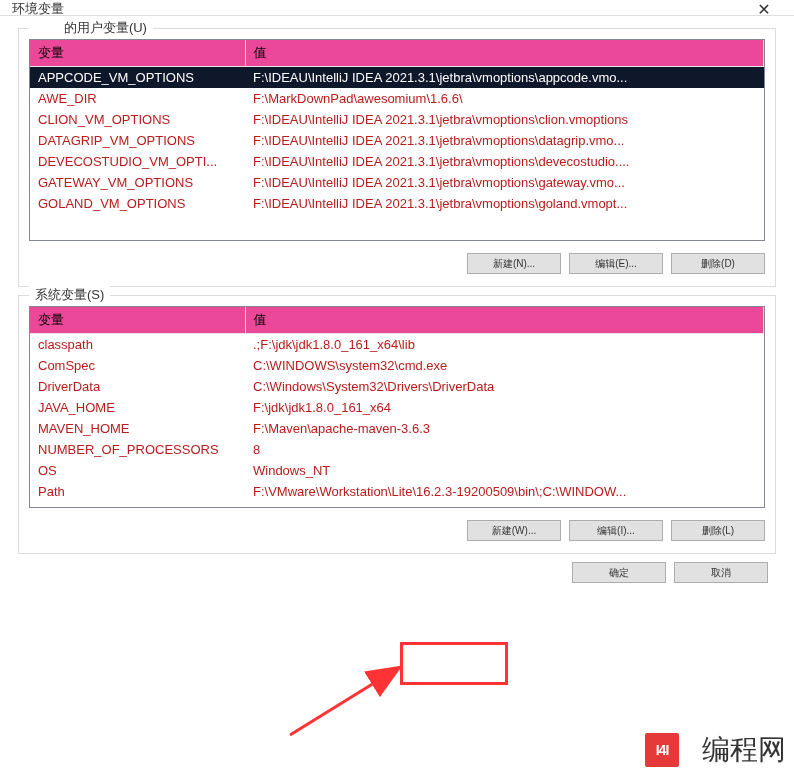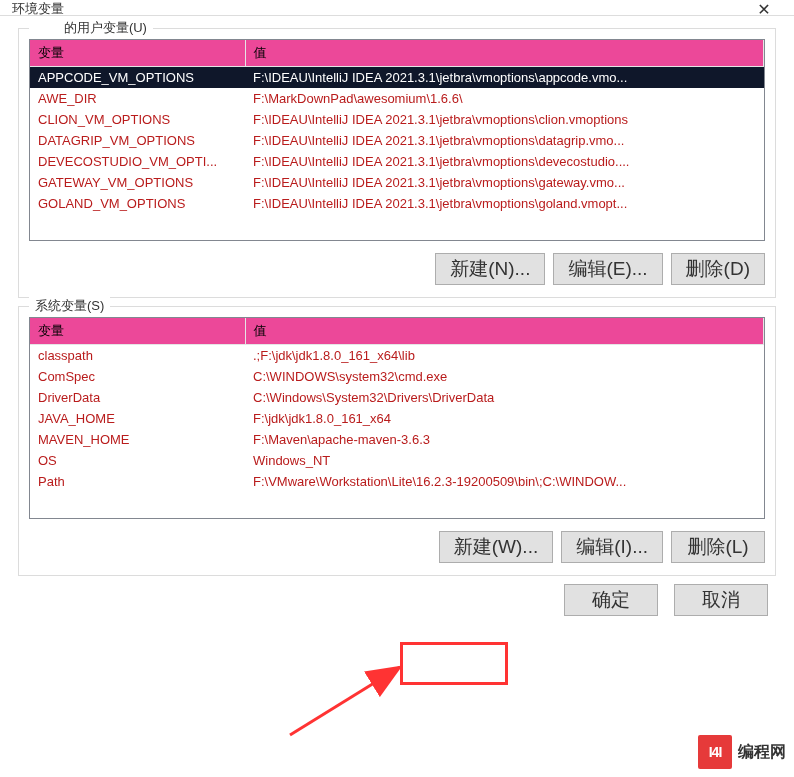--- a/index.html
+++ b/index.html
@@ -16,27 +16,27 @@
 .table-inner::-webkit-scrollbar-track { background: #f0f0f0; border-left: 1px solid #dcdcdc; }
 .table-inner::-webkit-scrollbar-thumb { background: #c1c1c1; border-left: 1px solid #dcdcdc; }
 .table-inner::-webkit-scrollbar-button { background: #f0f0f0; height: 17px; border-left: 1px solid #dcdcdc; }
 table { width: 100%; border-collapse: collapse; table-layout: fixed; }
 th { text-align: left; padding: 4px 8px; font-weight: normal; background: #ec4899; border-right: 1px solid #e5e5e5; border-bottom: 1px solid #e5e5e5; position: sticky; top: 0; }
 td { padding: 3px 8px; white-space: nowrap; overflow: hidden; text-overflow: ellipsis; color: #b91c1c; }
 tr.selected td { background: #0f172a; color: #fff; }
 .col-var { width: 215px; }
 .col-val { }
 .button-row { display: flex; justify-content: flex-end; gap: 8px; margin-top: 12px; }
-.btn { min-width: 94px; height: 32px; background: #e1e1e1; border: 1px solid #adadad; color: #333; cursor: pointer; padding: 0 14px; font-size: 19px; }
-.bottom-buttons { display: flex; justify-content: flex-end; gap: 16px; margin-top: 8px; padding-right: 8px; }
+.btn { min-width: 94px; height: 21px; background: #e1e1e1; border: 1px solid #adadad; color: #333; cursor: pointer; padding: 0 14px; font-size: 10px; }
+.bottom-buttons { display: flex; justify-content: flex-end; gap: 8px; margin-top: 8px; padding-right: 8px; }
 .highlight-box { position: absolute; border: 3px solid #ff3333; pointer-events: none; }
 .arrow-svg { position: absolute; pointer-events: none; }
-.logo-overlay { position: absolute; right: 8px; bottom: 8px; display: flex; align-items: center; gap: 6px; pointer-events: none; }
+.logo-overlay { position: absolute; right: 8px; bottom: 8px; display: flex; align-items: center; gap: 23px; pointer-events: none; }
 .logo-mark { width: 34px; height: 34px; background: #e63a3a; display: flex; align-items: center; justify-content: center; color: #fff; font-weight: bold; font-size: 14px; border-radius: 2px; letter-spacing: -1px; }
-.logo-text { color: #333; font-size: 16px; font-weight: bold; }
+.logo-text { color: #333; font-size: 28px; font-weight: normal; }
 </style>
 </head>
 <body>
 
 <div class="titlebar">
   <span class="title">环境变量</span>
   <span class="close">✕</span>
 </div>
 
 <div class="dialog-body">
@@ -126,20 +126,24 @@
               </tr>
               <tr>
                 <td>JAVA_HOME</td>
                 <td>F:\jdk\jdk1.8.0_161_x64</td>
               </tr>
               <tr>
                 <td>MAVEN_HOME</td>
                 <td>F:\Maven\apache-maven-3.6.3</td>
               </tr>
               <tr>
+                <td>NUMBER_OF_PROCESSORS</td>
+                <td>8</td>
+              </tr>
+              <tr>
                 <td>OS</td>
                 <td>Windows_NT</td>
               </tr>
               <tr>
                 <td>Path</td>
                 <td>F:\VMware\Workstation\Lite\16.2.3-19200509\bin\;C:\WINDOW...</td>
               </tr>
             </tbody>
         </table>
       </div>

